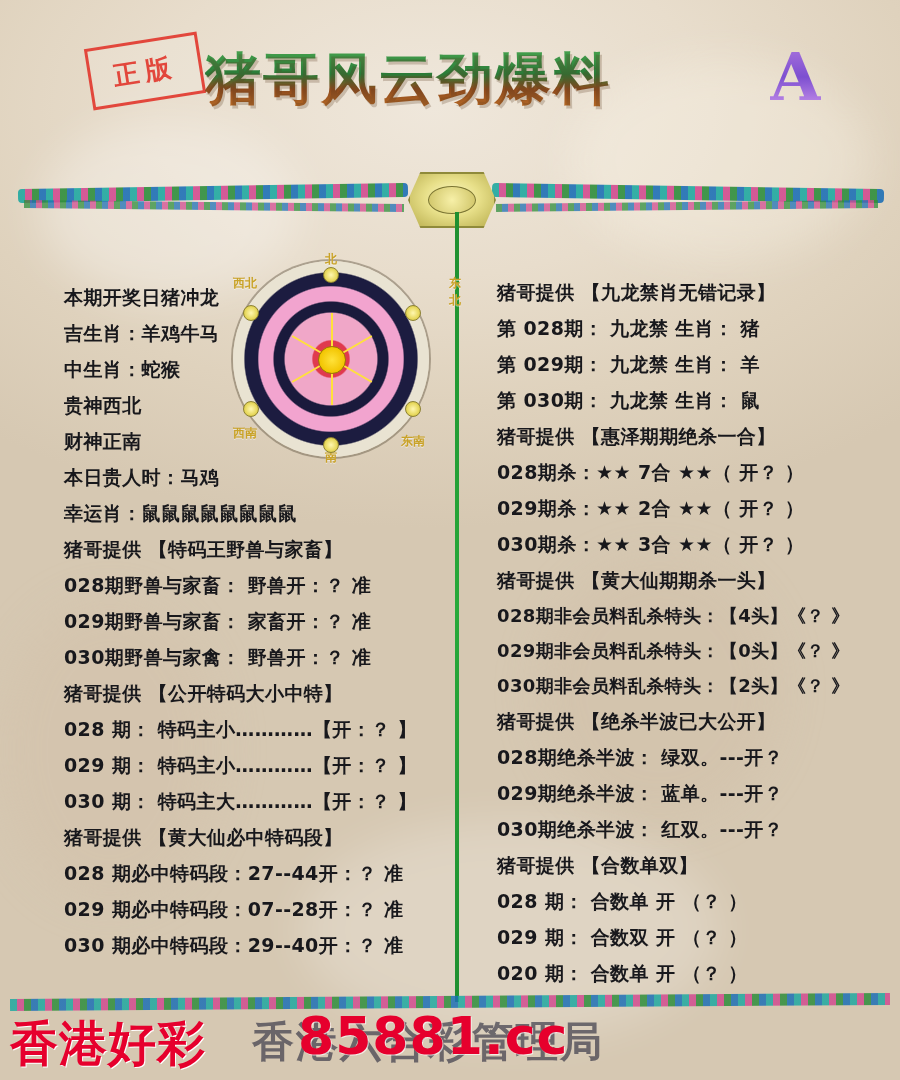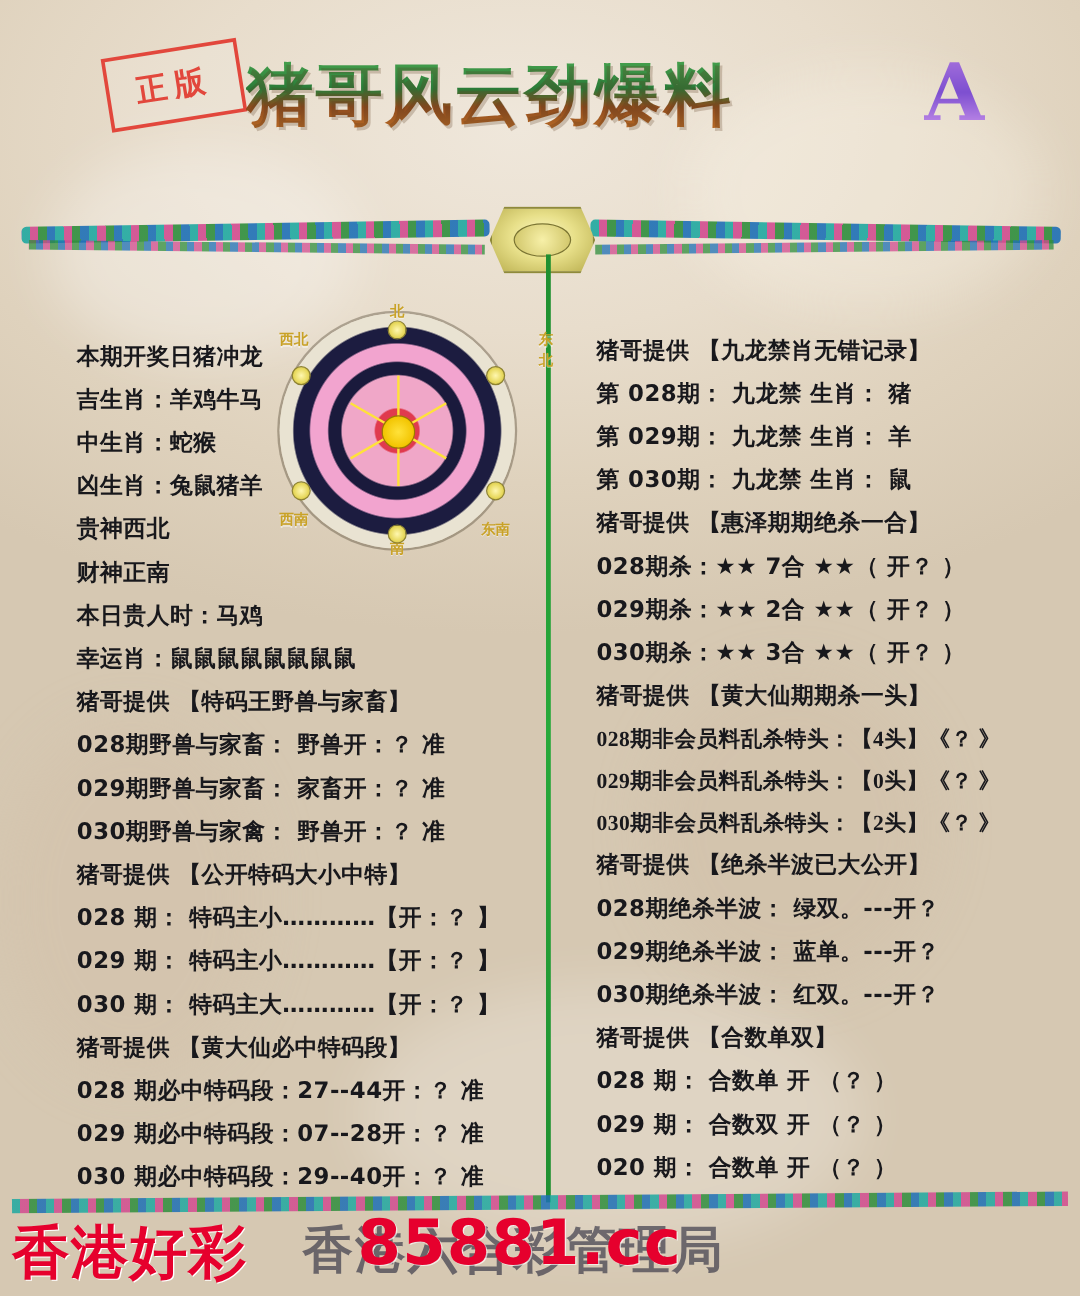--- a/index.html
+++ b/index.html
@@ -160,21 +160,21 @@
     font-family: "DejaVu Sans", "Liberation Sans", sans-serif;
     line-height: 1.0;
   }
   .col-left  { left: 22px; top: 288px; width: 430px; margin-left: 42px; }
   .col-right { left: 497px; top: 283px; width: 392px; }
   .row {
     margin-bottom: 17px;
     white-space: nowrap;
     letter-spacing: 0.4px;
   }
-  .row.small { font-size: 18px; font-family: Liberation Serif, serif; }
+  .row.small { font-size: 18px; }
 
   
   .wheel-wrap {
     position: absolute;
     left: 225px;
     top: 253px;
     width: 212px;
     height: 212px;
   }
   .wheel {
@@ -331,21 +331,20 @@
     <div class="wdot" style="left:180px; top:52px;"></div>
     <div class="wdot" style="left:18px; top:148px;"></div>
     <div class="wdot" style="left:180px; top:148px;"></div>
     <div class="wdot" style="left:98px; top:184px;"></div>
   </div>
 
   <div class="col col-left">
     <div class="row">本期开奖日猪冲龙</div>
     <div class="row">吉生肖：羊鸡牛马</div>
     <div class="row">中生肖：蛇猴</div>
-    <div class="row">凶生肖：兔鼠猪羊</div>
     <div class="row">贵神西北</div>
     <div class="row">财神正南</div>
     <div class="row">本日贵人时：马鸡</div>
     <div class="row">幸运肖：鼠鼠鼠鼠鼠鼠鼠鼠</div>
     <div class="row">猪哥提供 【特码王野兽与家畜】</div>
     <div class="row">028期野兽与家畜： 野兽开：？ 准</div>
     <div class="row">029期野兽与家畜： 家畜开：？ 准</div>
     <div class="row">030期野兽与家禽： 野兽开：？ 准</div>
     <div class="row">猪哥提供 【公开特码大小中特】</div>
     <div class="row">028 期： 特码主小…………【开：？ 】</div>

